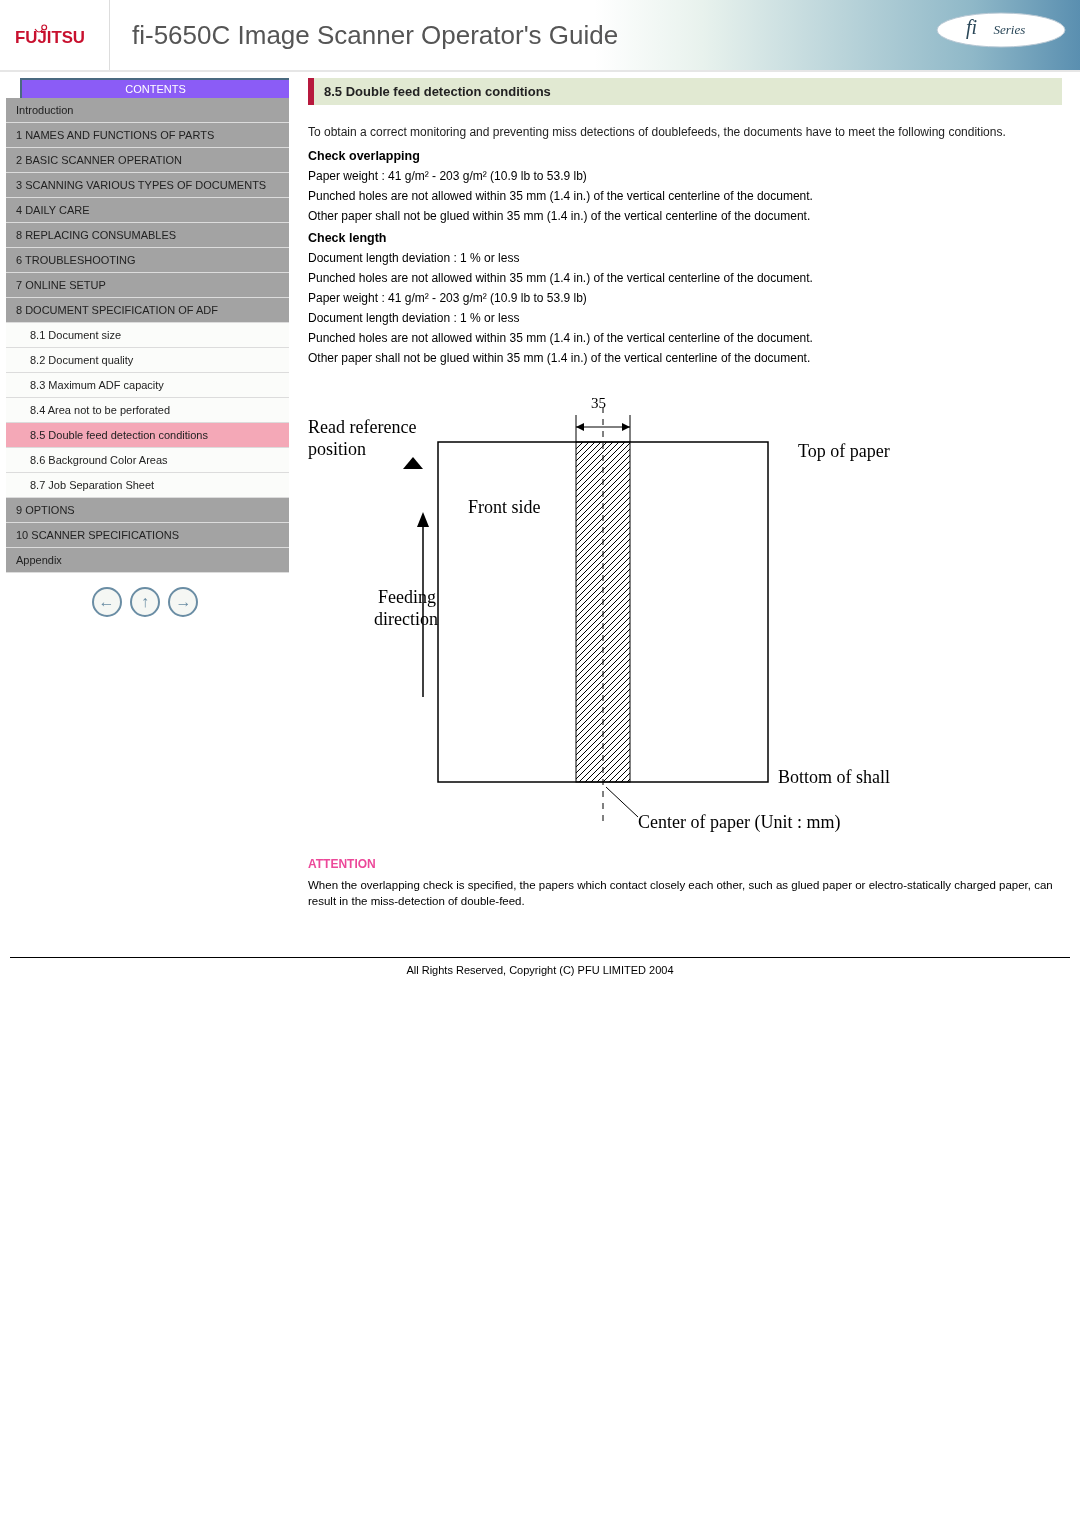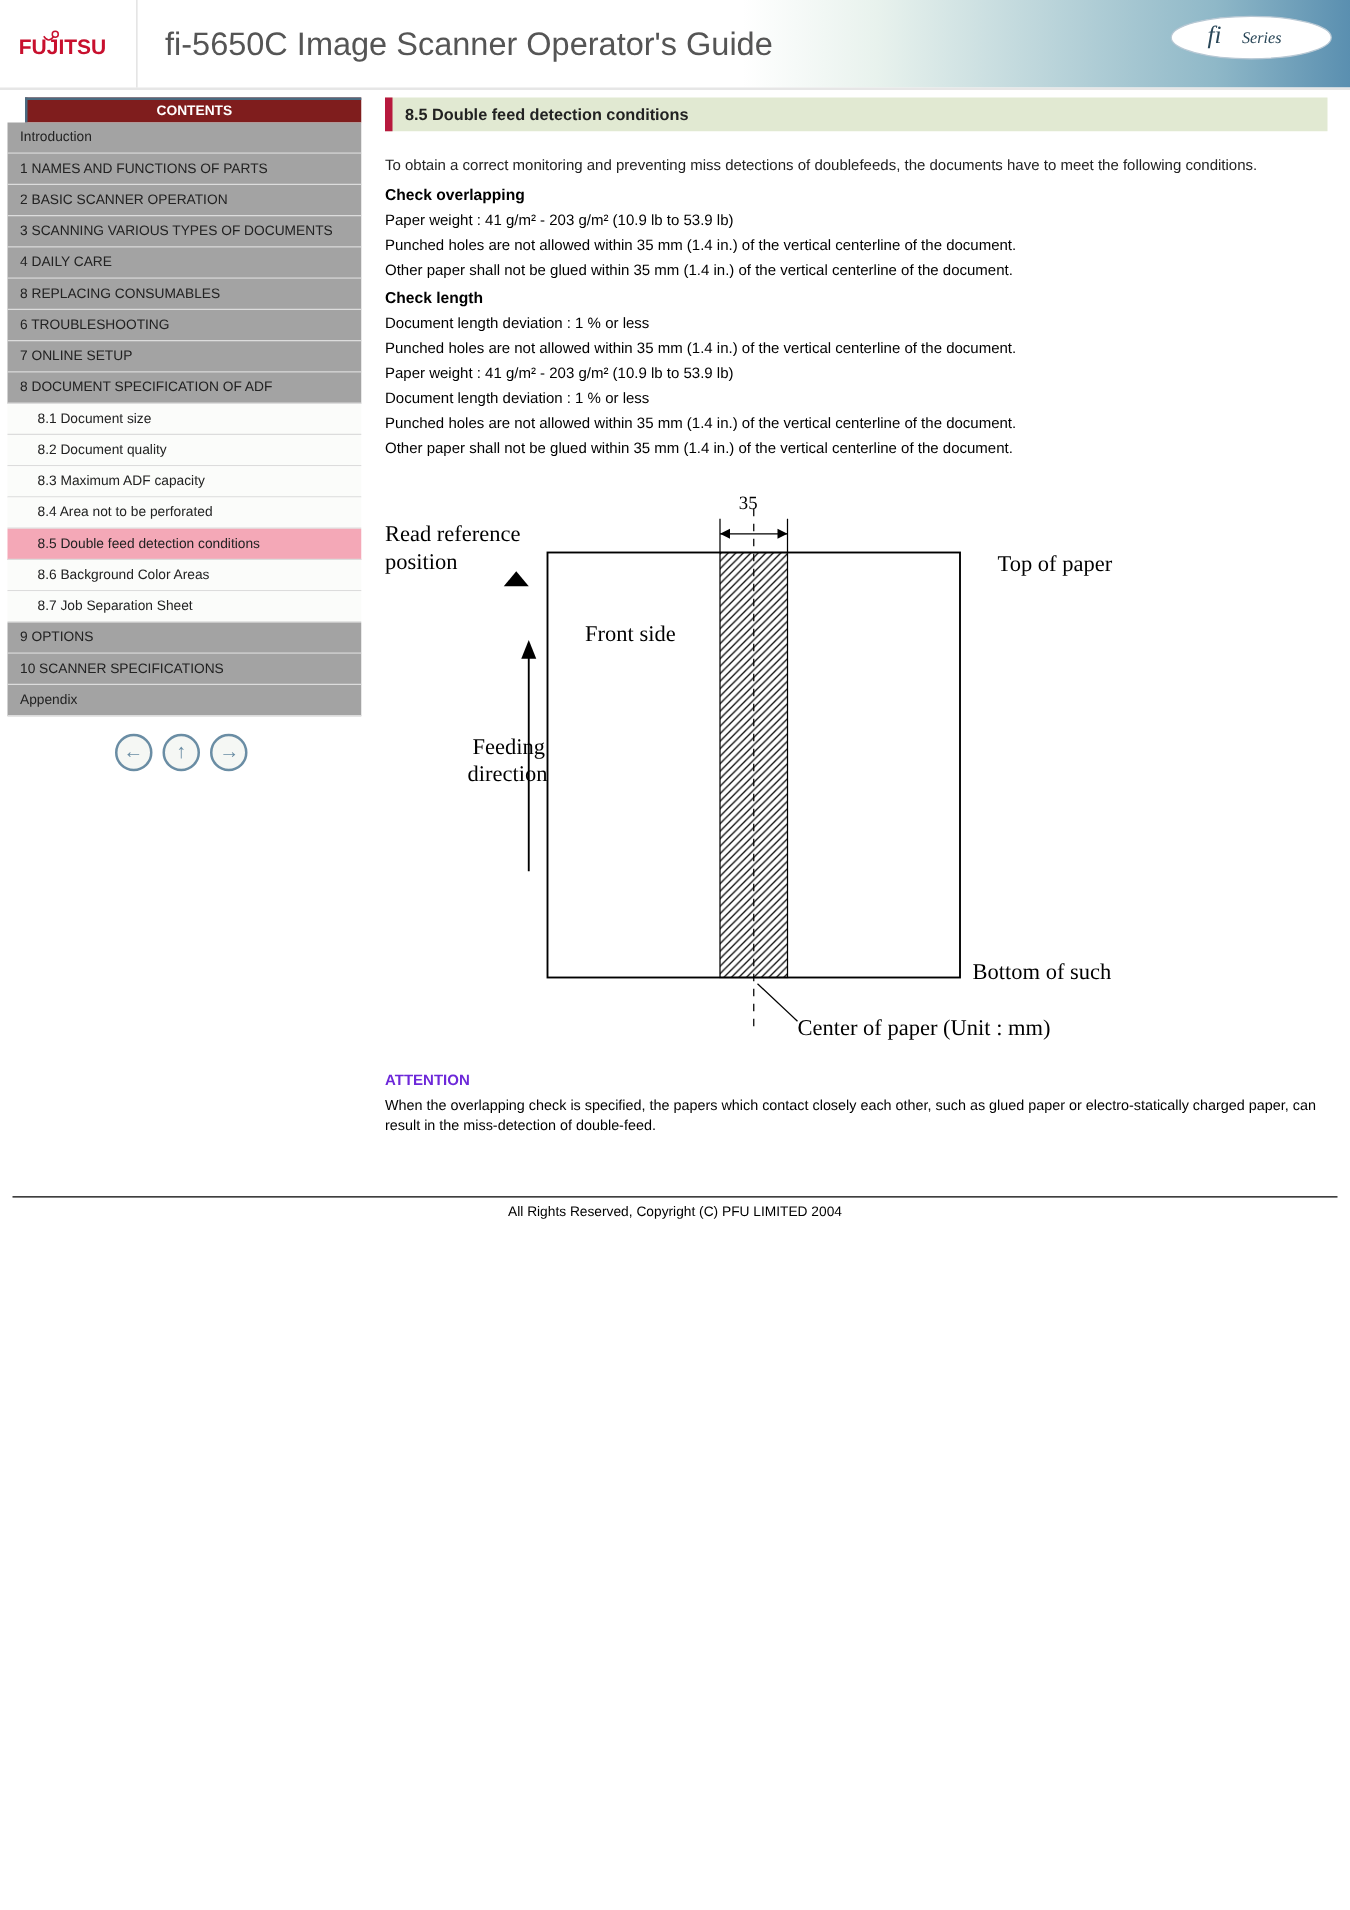--- a/index.html
+++ b/index.html
@@ -4,34 +4,34 @@
 <style>
   * { box-sizing: border-box; margin: 0; padding: 0; }
   body { font-family: Arial, Helvetica, sans-serif; background: #fff; width: 1080px; }
   .hdr { display: flex; align-items: center; height: 72px; border-bottom: 2px solid #e6e6e6; position: relative; background: linear-gradient(90deg,#fff 0%,#fff 55%,#e8f2ed 65%,#8fb8c8 90%,#5a8fb0 100%); }
   .logo { width: 110px; display:flex; align-items:center; justify-content:center; border-right:1px solid #ddd; height:100%;}
   .logo-svg { width:80px; }
   .hdr-title { padding-left: 22px; font-size: 26px; color:#555; font-weight:400; }
   .fi-badge { position:absolute; right:14px; top:10px; width:130px; height:40px; }
   .layout { display:flex; }
   .sidebar { width: 290px; background:#fff; padding:6px 0 0 0; }
-  .toc-hdr { background:#7f1d1d; color:#fff; font-size:11px; font-weight:bold; text-align:center; padding:3px 0; border-top:2px solid #4a6a80; border-left:2px solid #4a6a80; margin-left:20px; margin-right:1px;}
+  .toc-hdr { background:#8b5cf6; color:#fff; font-size:11px; font-weight:normal; text-align:center; padding:3px 0; border-top:2px solid #4a6a80; border-left:2px solid #4a6a80; margin-left:20px; margin-right:1px;}
   .toc-item { display:block; font-size:11px; color:#222; padding:6px 8px 6px 10px; border-bottom:1px solid #dcdcdc; margin-left:6px; margin-right:1px; text-decoration:none; background:#a3a3a3;}
   .toc-sub { padding-left:24px; background:#fbfcfa;}
   .toc-item.active { background:#f4a8b7; }
   .navbtns { text-align:center; padding:14px 0;}
   .navbtn { display:inline-flex; width:30px; height:30px; border:2px solid #6a8da4; border-radius:50%; align-items:center; justify-content:center; margin:0 2px; color:#6a8da4; font-size:16px; cursor:pointer; background:#f5f7f4;}
   .content { flex:1; padding:6px 18px 20px 18px; }
   .sect-title { background:#e1e9d2; border-left:6px solid #b7193d; font-size:13px; font-weight:bold; color:#222; padding:6px 10px; margin-bottom:20px;}
   .intro { font-size:12px; color:#222; margin-bottom:10px;}
   .h4 { font-size:12.5px; font-weight:bold; margin:8px 0 6px;}
   .p { font-size:12px; margin:6px 0;}
   .diagram { margin:22px 0 8px 0; width:620px; height:460px; position:relative; font-family:"Times New Roman",serif;}
   .lbl { position:absolute; font-size:18px; color:#000;}
-  .att { color:#6d28d9; font-weight:bold; font-size:12px; margin-top:10px;}
+  .att { color:#ec4899; font-weight:bold; font-size:12px; margin-top:10px;}
   .att-body { font-size:11.5px; margin-top:6px; line-height:1.4;}
   .footer-rule { border:none; border-top:1px solid #000; margin:28px 10px 6px;}
   .footer { text-align:center; font-size:11px; padding-bottom:40px;}
 </style>
 </head>
 <body>
 
 <div class="hdr">
   <div class="logo">
     <svg class="logo-svg" viewBox="0 0 200 70">
@@ -129,21 +129,21 @@
 
         <line x1="298" y1="400" x2="330" y2="430" stroke="#000"></line>
       </svg>
       <div class="lbl" style="left:0;top:30px;">Read reference</div>
       <div class="lbl" style="left:0;top:52px;">position</div>
       <div class="lbl" style="left:283px;top:8px;font-size:15px;">35</div>
       <div class="lbl" style="left:160px;top:110px;">Front side</div>
       <div class="lbl" style="left:70px;top:200px;text-align:center;">Feeding</div>
       <div class="lbl" style="left:66px;top:222px;text-align:center;">direction</div>
       <div class="lbl" style="left:490px;top:54px;">Top of paper</div>
-      <div class="lbl" style="left:470px;top:380px;">Bottom of such</div>
+      <div class="lbl" style="left:470px;top:380px;">Bottom of shall</div>
       <div class="lbl" style="left:330px;top:425px;">Center of paper  (Unit : mm)</div>
     </div>
 
     <div class="att">ATTENTION</div>
     <div class="att-body">When the overlapping check is specified, the papers which contact closely each other, such as glued paper or electro-statically charged paper, can result in the miss-detection of double-feed.</div>
   </div>
 </div>
 
 <hr class="footer-rule">
 <div class="footer">All Rights Reserved, Copyright (C) PFU LIMITED 2004</div>

